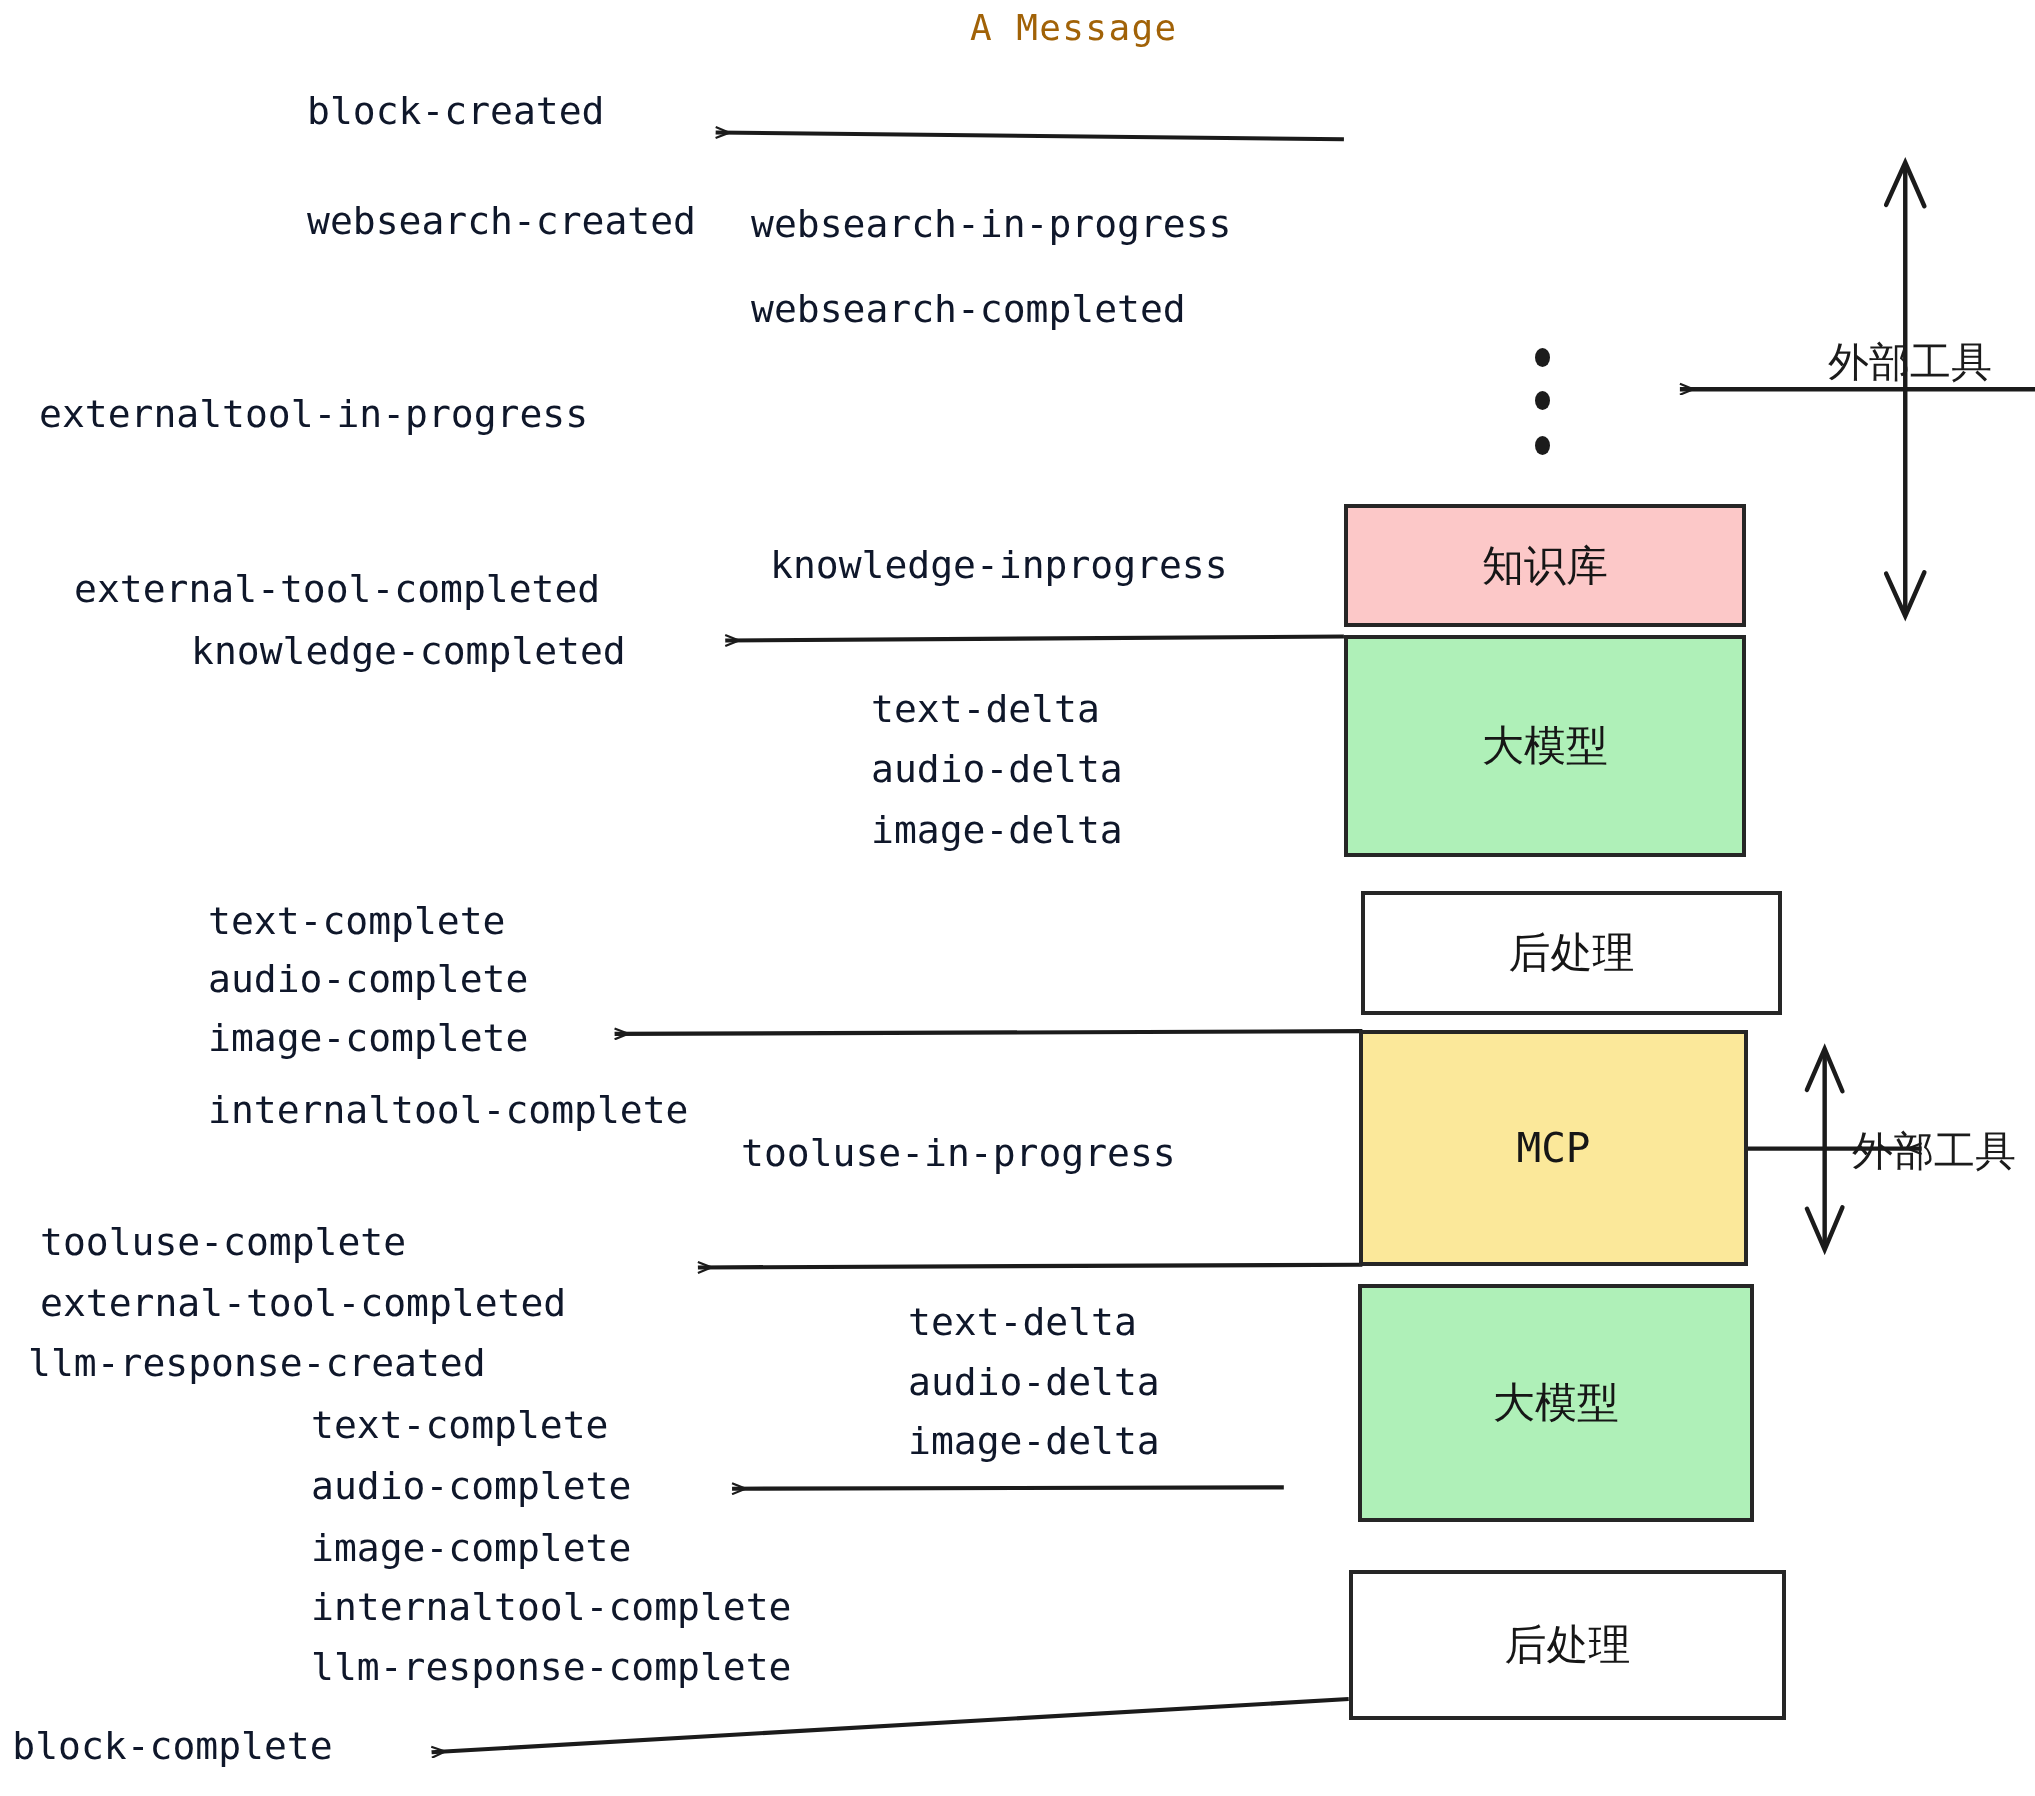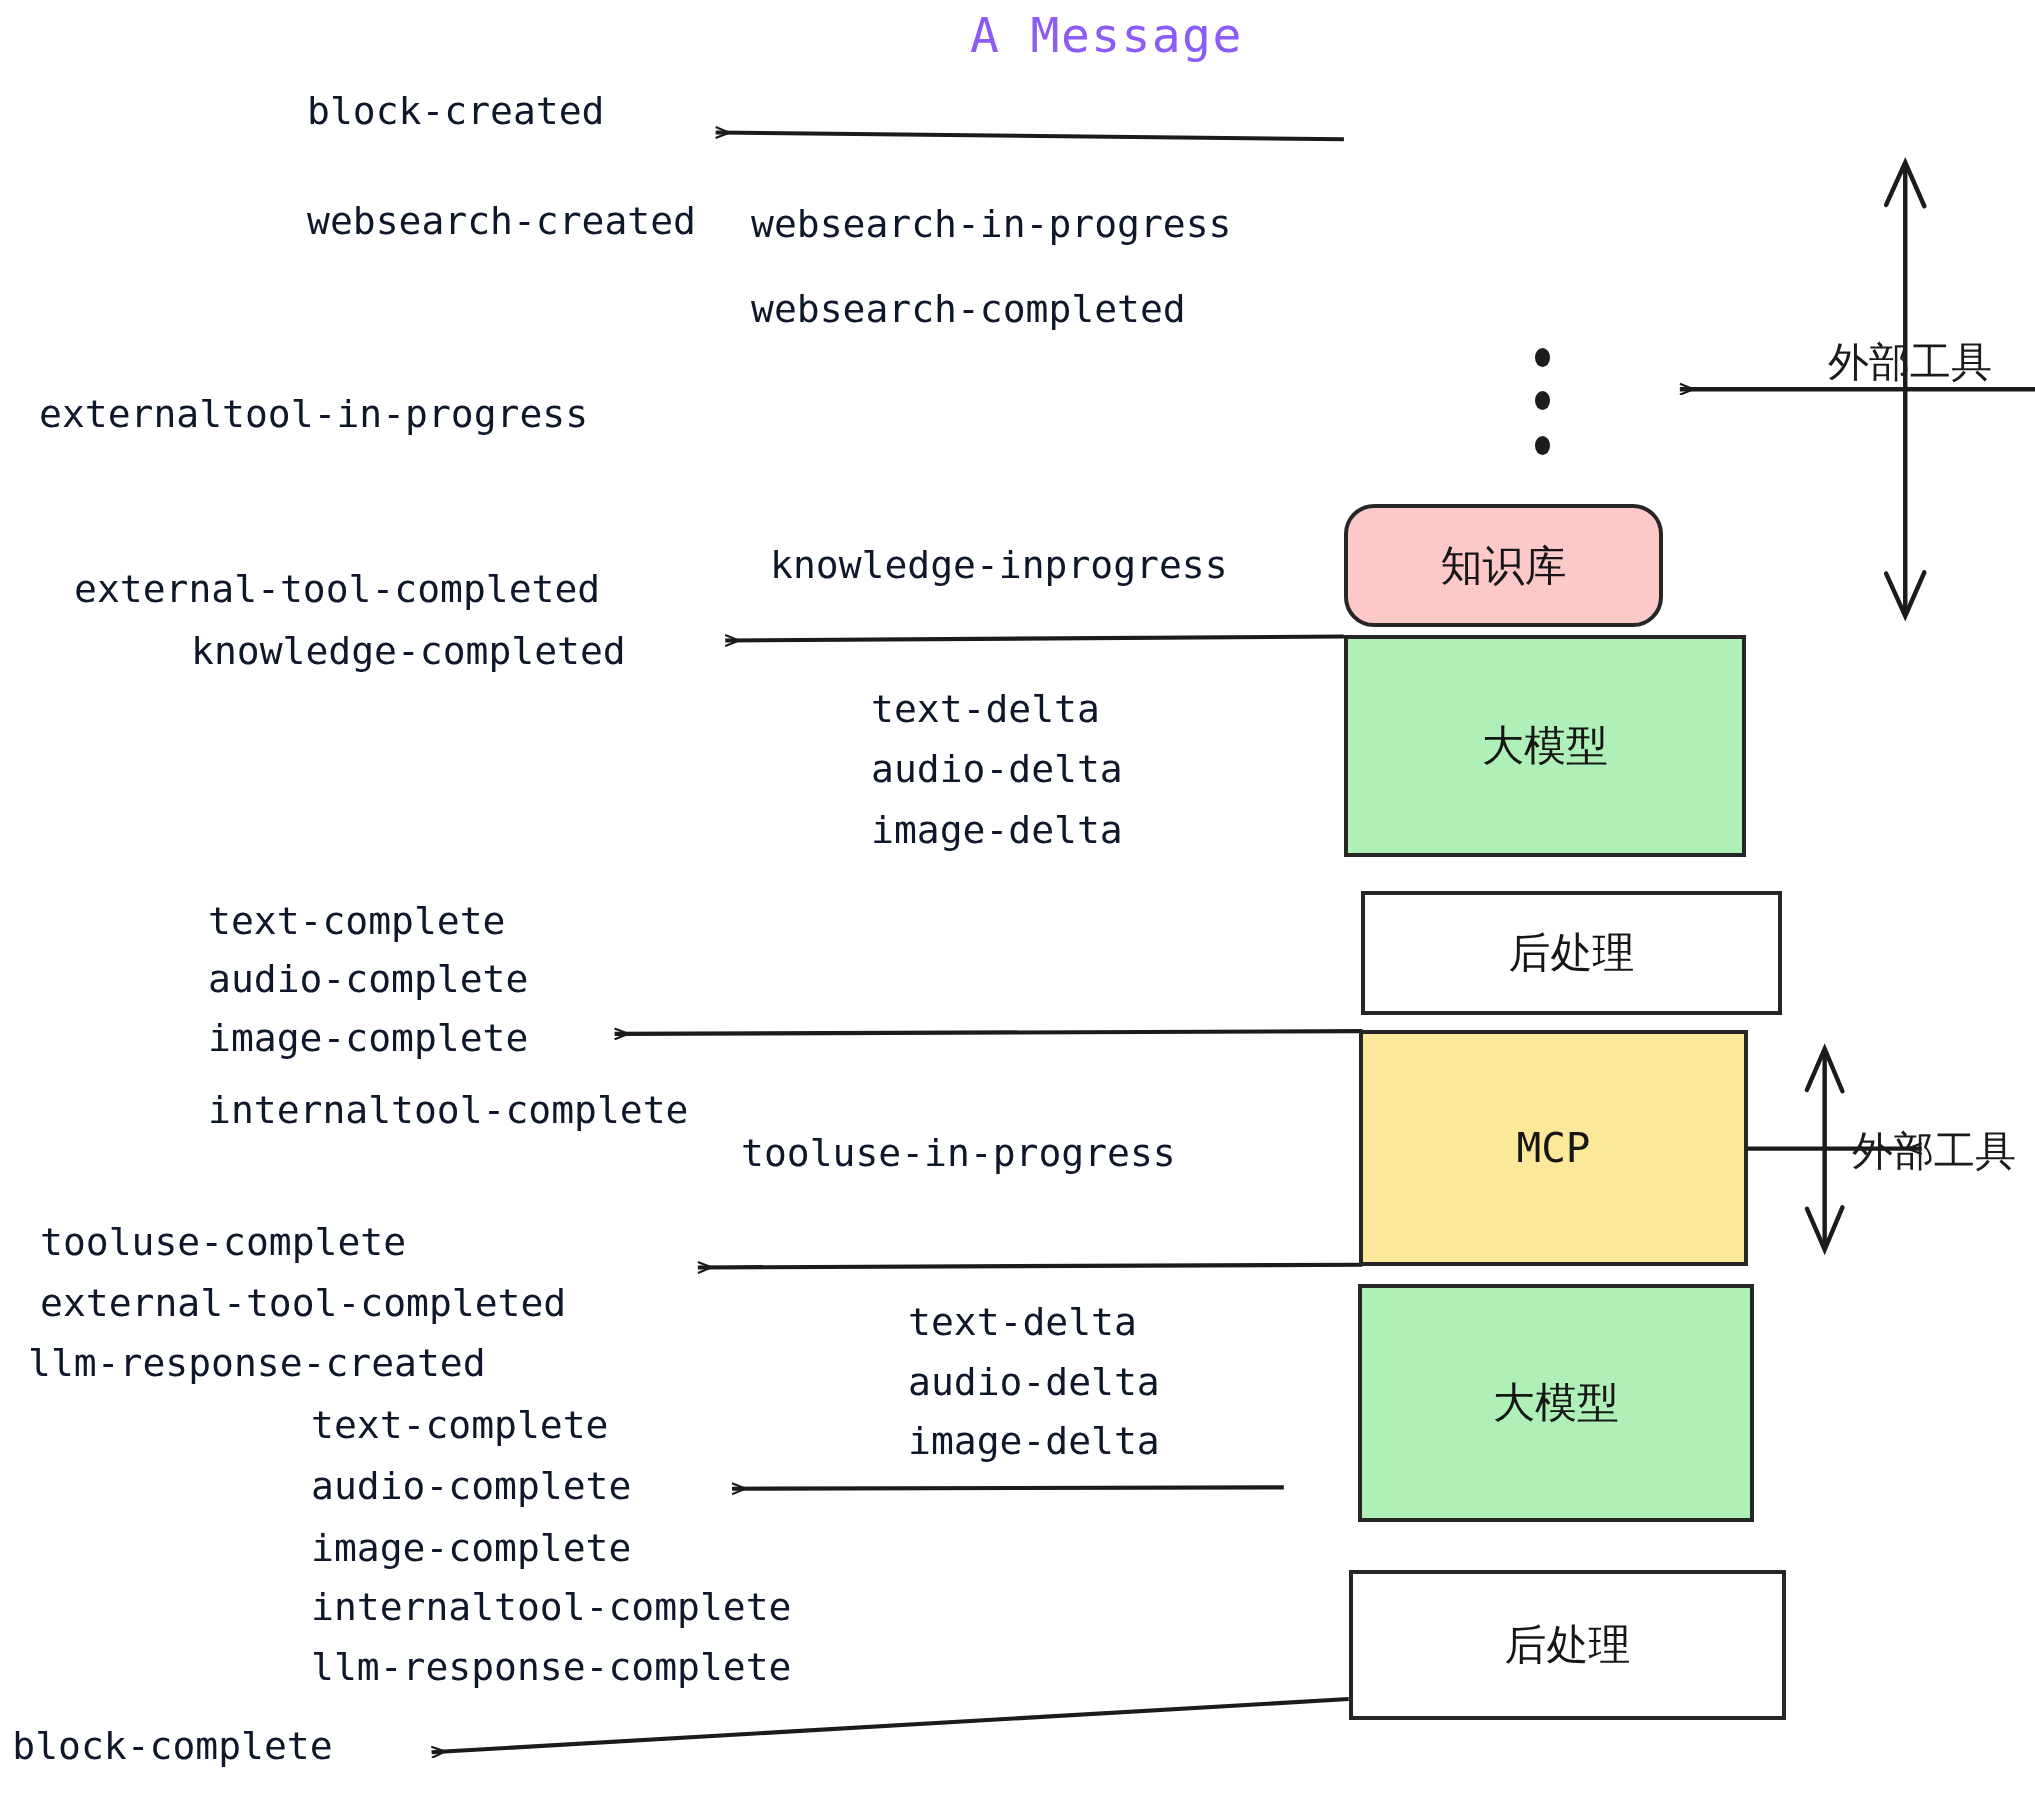--- a/index.html
+++ b/index.html
@@ -14,23 +14,23 @@
     height: 1796px;
     background: #ffffff;
     overflow: hidden;
     font-family: "DejaVu Sans Mono", "Liberation Mono", monospace;
   }
   
   .title {
     position: absolute;
     left: 970px;
     top: 6.8px;
-    font-size: 48px;
+    font-size: 36px;
     letter-spacing: 1.4px;
-    color: #8b5cf6;
+    color: #a16207;
     white-space: nowrap;
   }
   
   .evt {
     position: absolute;
     font-size: 38px;
     line-height: 1;
     color: #0f172a;
     white-space: nowrap;
     letter-spacing: 0px;
@@ -140,21 +140,21 @@
   <div class="evt" style="left:908px; top:1303px;">text-delta</div>
   <div class="evt" style="left:908px; top:1363px;">audio-delta</div>
   <div class="evt" style="left:908px; top:1422px;">image-delta</div>
   <div class="evt" style="left:311px;  top:1406px;">text-complete</div>
   <div class="evt" style="left:311px;  top:1467px;">audio-complete</div>
   <div class="evt" style="left:311px;  top:1529px;">image-complete</div>
   <div class="evt" style="left:311px;  top:1588px;">internaltool-complete</div>
   <div class="evt" style="left:311px;  top:1648px;">llm-response-complete</div>
   <div class="evt" style="left:12.3px;   top:1727px;">block-complete</div>
 
-  <div class="box" style="left:1344px; top:504px;  width:319px; height:123px; background:#FCC8C8;border-radius:30px;">知识库</div>
+  <div class="box" style="left:1344px; top:504px;  width:402px; height:123px; background:#FCC8C8;">知识库</div>
   <div class="box" style="left:1344px; top:635px;  width:402px; height:222px; background:#AFF0B8;">大模型</div>
   <div class="box" style="left:1361px; top:891px; width:421px; height:124px; background:#FFFFFF;">后处理</div>
   <div class="box mono" style="left:1359px; top:1030px; width:389px; height:236px; background:#FBE89A;">MCP</div>
   <div class="box" style="left:1358px; top:1284px; width:396px; height:238px; background:#AFF0B8;">大模型</div>
   <div class="box" style="left:1349px; top:1570px; width:437px; height:150px; background:#FFFFFF;">后处理</div>
 
   <div class="dot" style="left:1535px; top:348px;"></div>
   <div class="dot" style="left:1535px; top:391px;"></div>
   <div class="dot" style="left:1535px; top:436px;"></div>
 

